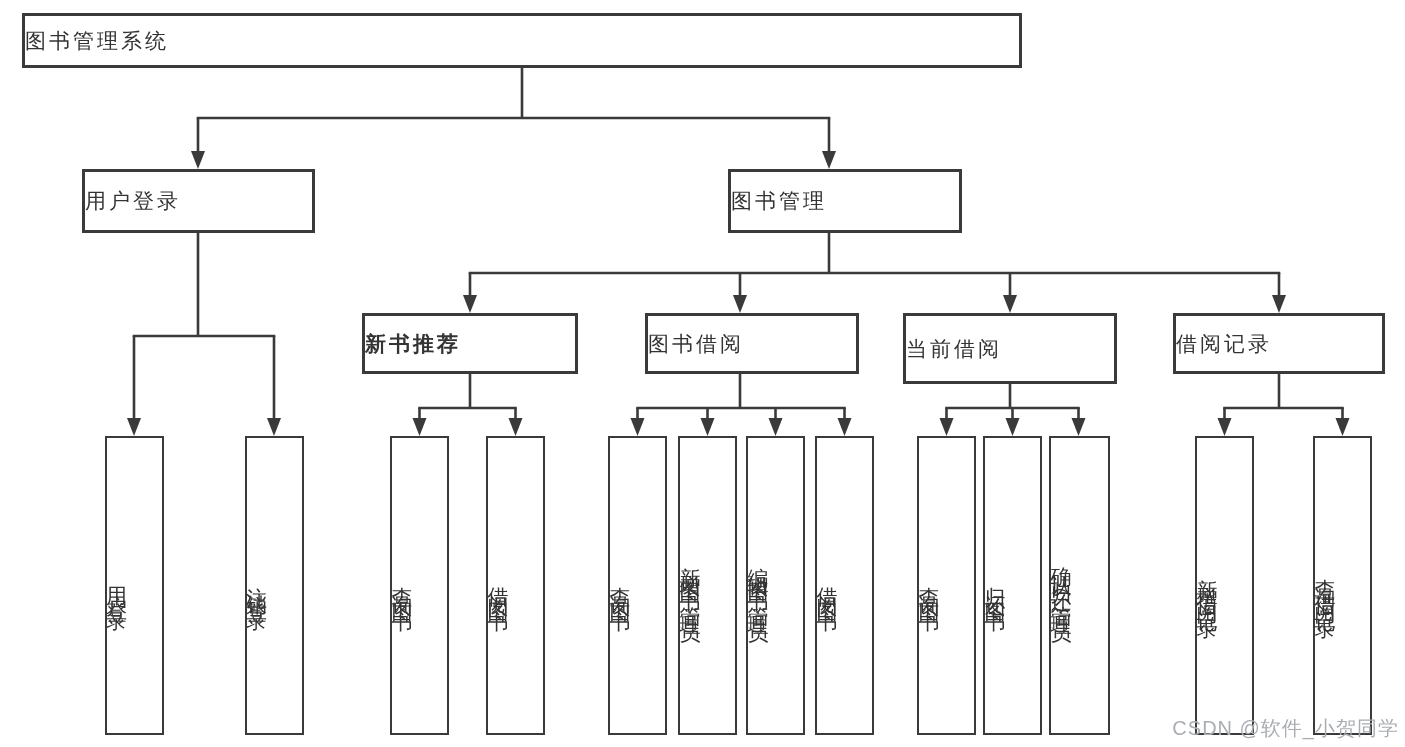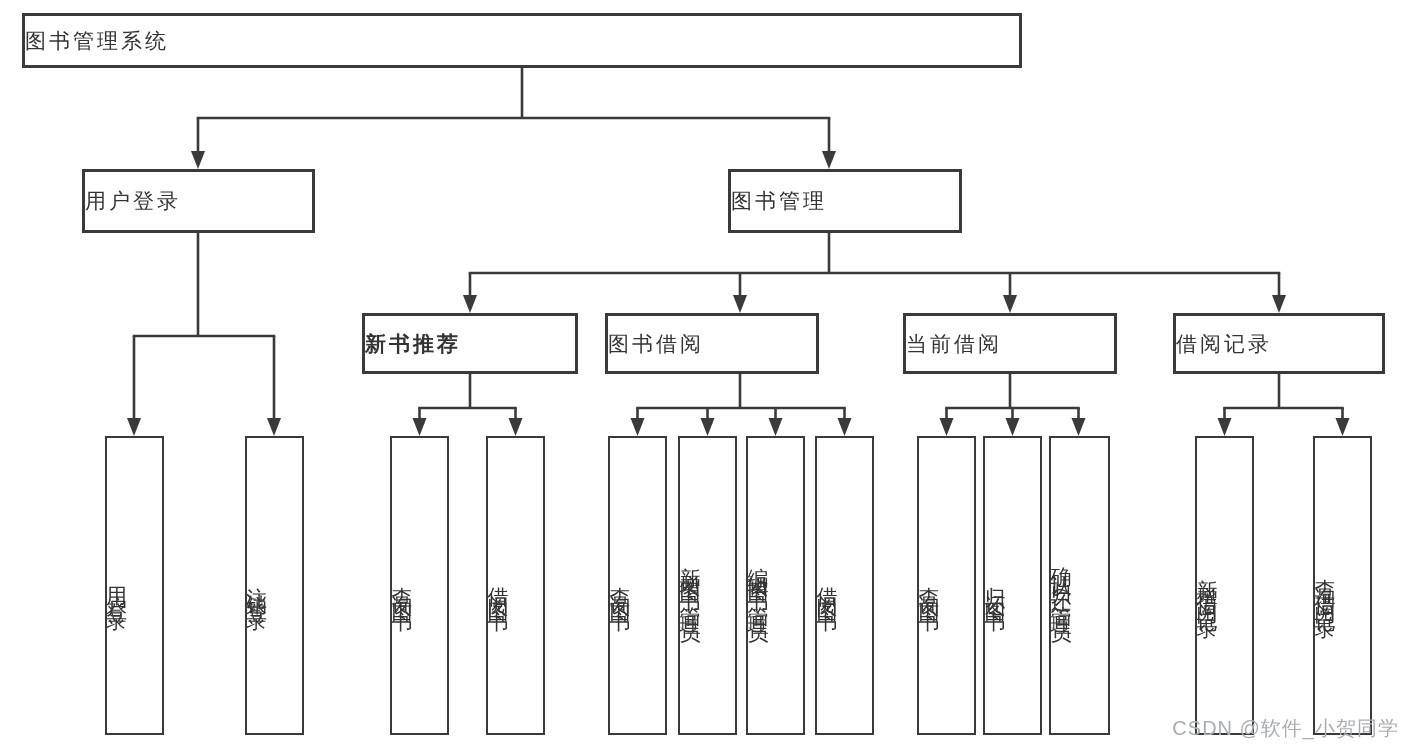--- a/index.html
+++ b/index.html
@@ -133,24 +133,24 @@
   <div class="box h" style="left:82px; top:169px; width:233px; height:64px;">
     <span>用户登录</span>
   </div>
   <div class="box h" style="left:712px; top:169px; width:234px; height:64px;margin-left:16px;">
     <span>图书管理</span>
   </div>
 
   <div class="box h" style="left:362px; top:313px; width:216px; height:61px;font-weight:bold;">
     <span>新书推荐</span>
   </div>
-  <div class="box h" style="left:605px; top:313px; width:214px; height:61px;">
+  <div class="box h" style="left:645px; top:313px; width:214px; height:61px;">
     <span>图书借阅</span>
   </div>
-  <div class="box h" style="left:903px; top:313px; width:214px; height:61px;">
+  <div class="box h" style="left:903px; top:313px; width:214px; height:71px;">
     <span>当前借阅</span>
   </div>
   <div class="box h" style="left:1173px; top:313px; width:212px; height:61px;">
     <span>借阅记录</span>
   </div>
 
   <div class="box v" style="left:104.5px; top:436px; width:59px; height:299px;">
     <span>用户登录</span>
   </div>
   <div class="box v" style="left:244.5px; top:436px; width:59px; height:299px;">

